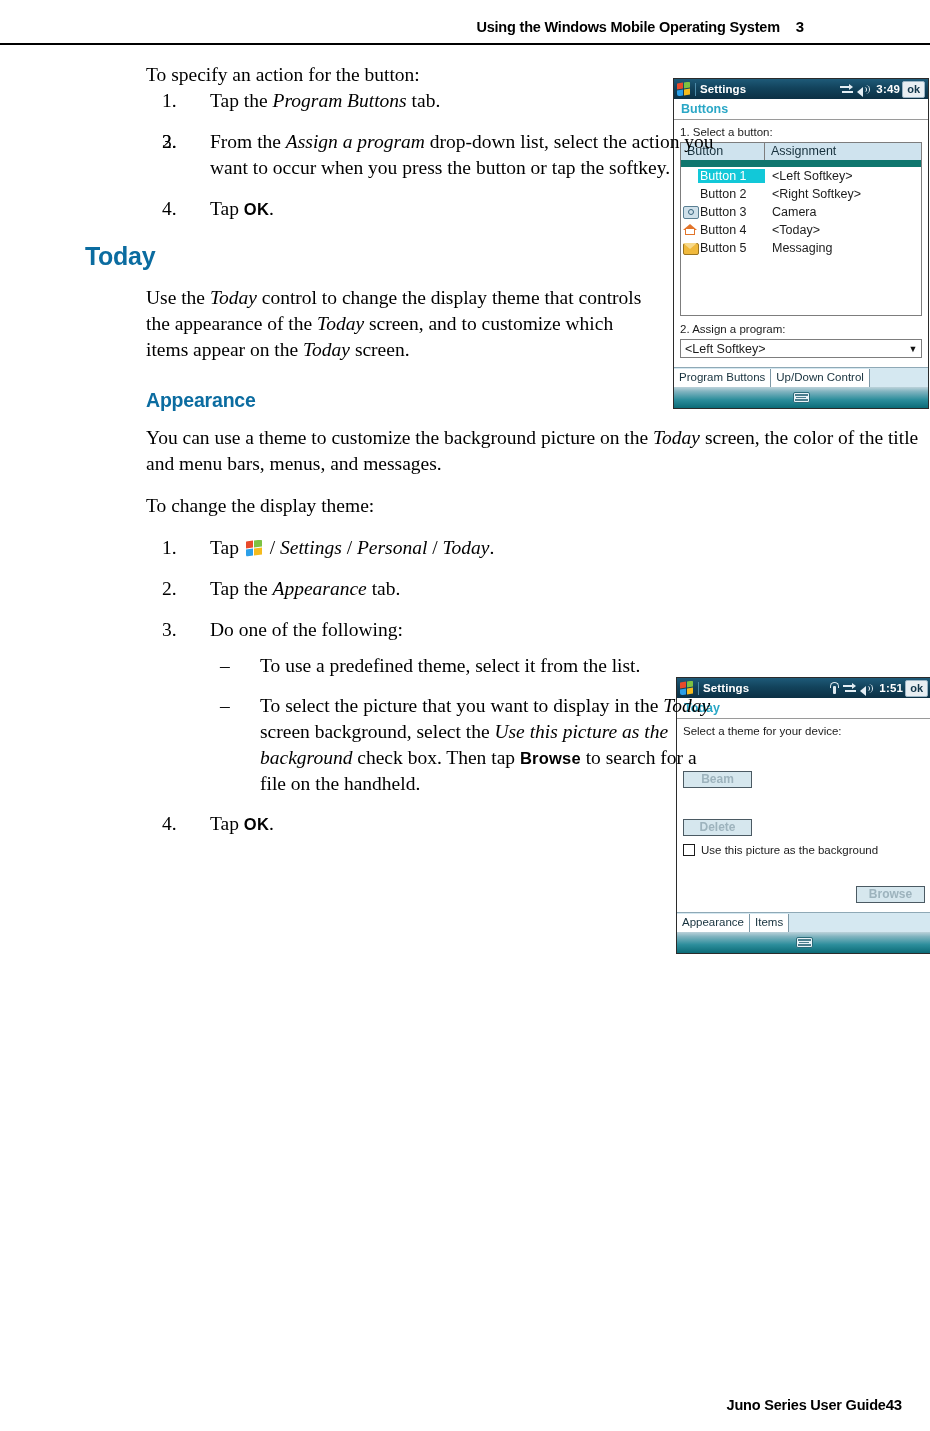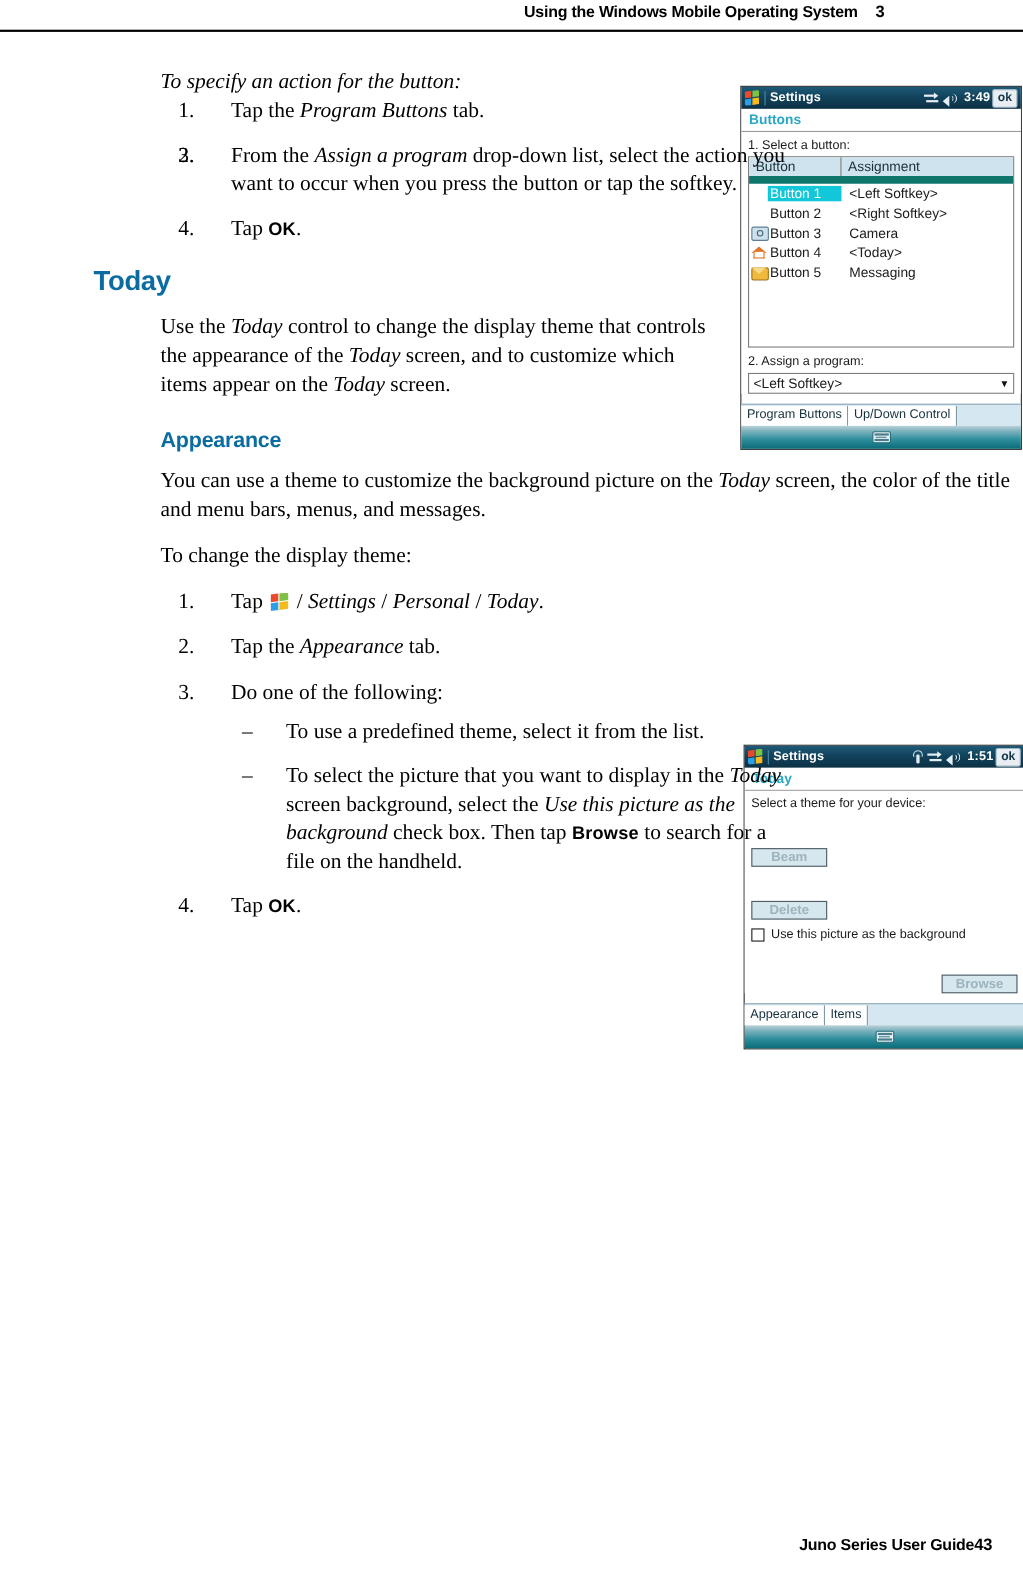--- a/index.html
+++ b/index.html
@@ -3,21 +3,21 @@
 <meta charset="utf-8">
 <style>
   html,body{margin:0;padding:0;}
   body{
     width:930px;height:1431px;background:#ffffff;
     font-family:"Liberation Serif", serif;
     color:#000;position:relative;overflow:hidden;
   }
   
   .page-header{
-    position:absolute;left:0;top:0;width:832px;height:30px;text-decoration:underline;
+    position:absolute;left:0;top:16px;width:832px;height:30px;text-decoration:underline;
   }
   .page-header .hdr-text{
     position:absolute;right:28px;top:2px;
     font-family:"Liberation Sans", sans-serif;
     font-size:14.5px;font-weight:bold;letter-spacing:-0.2px;
     color:#000;
   }
   .page-header .hdr-num{
     display:inline-block;margin-left:16px;font-size:15px;font-weight:bold;
   }
@@ -359,21 +359,21 @@
     <span class="kbd">
         <span></span>
         <span class="k2"></span>
         <span></span>
       </span>
   </div>
 </div>
 
 <div class="content">
 
-  <p class="body lead" style="width:500px;font-style:italic;">To specify an action for the button:</p>
+  <p class="body lead" style="width:500px;">To specify an action for the button:</p>
 
   <ol class="steps">
     <li style="width:500px;">
       <span class="num">1.</span>
       <span><span>Tap the </span><i>Program Buttons</i><span> tab.</span></span>
     </li>
     <li style="width:500px;">
       <span class="num">2.</span>
     </li>
     <li style="width:505px;">

